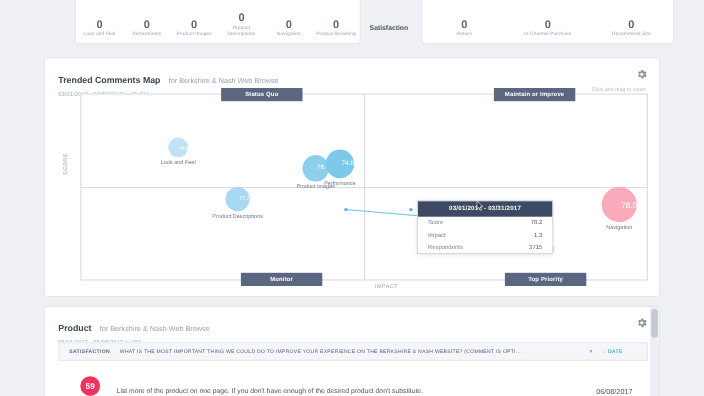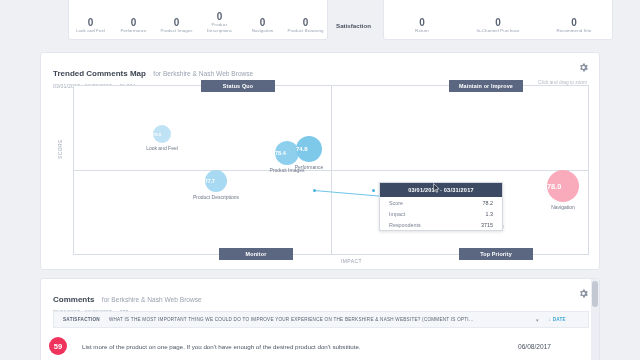--- a/index.html
+++ b/index.html
@@ -88,22 +88,22 @@
     font-size: 5px; color: #9aa2b1; letter-spacing: .4px;
     transform: rotate(-90deg); transform-origin: left top;
   }
   .axis-label-x {
     position: absolute; left: 300px; top: 205px;
     font-size: 5px; color: #9aa2b1; letter-spacing: .4px;
   }
 
   .bubble {
     position: absolute; border-radius: 50%;
-    display: flex; align-items: center; justify-content: flex-start;
-    color: #fff; font-weight: bold;
+    display: flex; align-items: center; justify-content: flex-end;
+    color: #fff; font-weight: normal;
   }
   .bub-label {
     position: absolute; font-size: 5px; color: #6d7687;
     white-space: nowrap; text-align: center;
   }
   .connector { position: absolute; background: #6fc4e8; height: 1px; }
   .conn-dot {
     position: absolute; width: 3px; height: 3px; border-radius: 50%;
     background: #49b3e0;
   }
@@ -143,22 +143,22 @@
   .f-q {
     font-size: 4.6px; color: #5a6474; letter-spacing: .25px;
     flex: 1; overflow: hidden; white-space: nowrap; text-overflow: ellipsis;
   }
   .f-caret { font-size: 5px; color: #8d95a4; padding: 0 10px 0 4px; }
   .f-date {
     font-size: 4.6px; color: #3fa9d4; font-weight: bold;
     letter-spacing: .3px; padding-right: 22px; white-space: nowrap;
   }
   .comment-row {
-    position: absolute; left: 0; top: 53px; width: 536px; height: 28px;
-    display: flex; align-items: center;
+    position: absolute; left: 24px; top: 53px; width: 536px; height: 28px;
+    display: flex; align-items: flex-end;
   }
   .score-badge {
     width: 18px; height: 18px; border-radius: 50%; background: #f0335c;
     color: #fff; font-size: 7.5px; font-weight: bold;
     display: flex; align-items: center; justify-content: center;
     margin-left: 8px; flex: 0 0 auto;
   }
   .comment-text {
     font-size: 6.2px; color: #4a5362; margin-left: 15px; flex: 1;
     line-height: 9px;
@@ -309,21 +309,21 @@
 
     <div class="cursor">
       <svg viewBox="0 0 12 18" aria-hidden="true">
         <path d="M1 1 L1 14 L4.2 11 L6.2 16 L8.2 15.2 L6.2 10.4 L10.5 10.2 Z" fill="#2b3344" stroke="#fff" stroke-width="1"></path>
       </svg>
     </div>
   </div>
 
   <div class="card" id="comments-card">
     <div class="card-head">
-      <span class="card-title">Comments</span>
+      <span class="card-title">Product</span>
       <span class="card-sub">for Berkshire &amp; Nash Web Browse</span>
       <div class="card-dates">06/01/2017 - 06/08/2017  n=287</div>
       <div class="gear">
         <svg viewBox="0 0 24 24" fill="currentColor" aria-hidden="true">
           <path d="M19.4 13a7.8 7.8 0 000-2l2-1.6-2-3.4-2.4 1a7.6 7.6 0 00-1.7-1l-.4-2.6h-4l-.4 2.6a7.6 7.6 0 00-1.7 1l-2.4-1-2 3.4L6.6 11a7.8 7.8 0 000 2l-2 1.6 2 3.4 2.4-1c.5.4 1.1.8 1.7 1l.4 2.6h4l.4-2.6c.6-.2 1.2-.6 1.7-1l2.4 1 2-3.4-2-1.6zM12 15.2A3.2 3.2 0 1115.2 12 3.2 3.2 0 0112 15.2z"></path>
         </svg>
       </div>
     </div>
 
     <div class="filter-bar">

